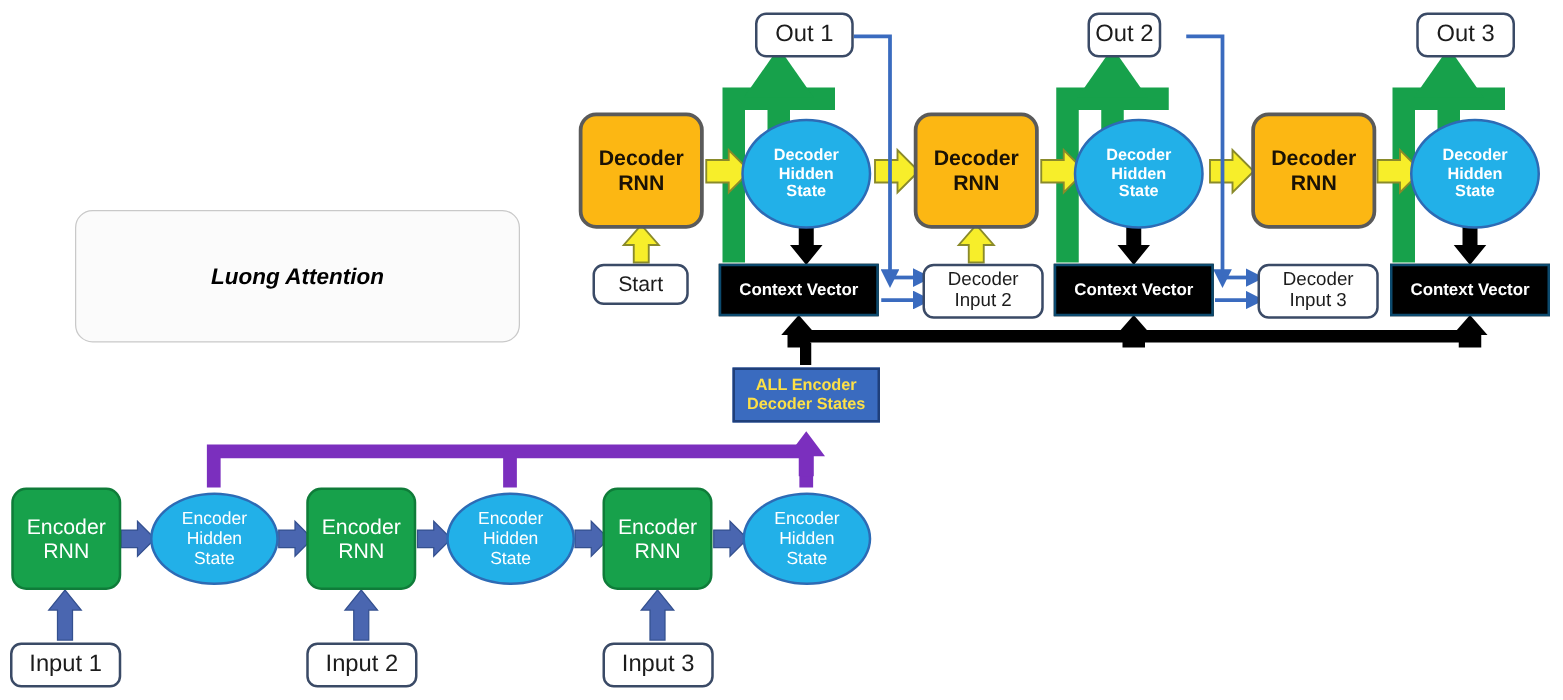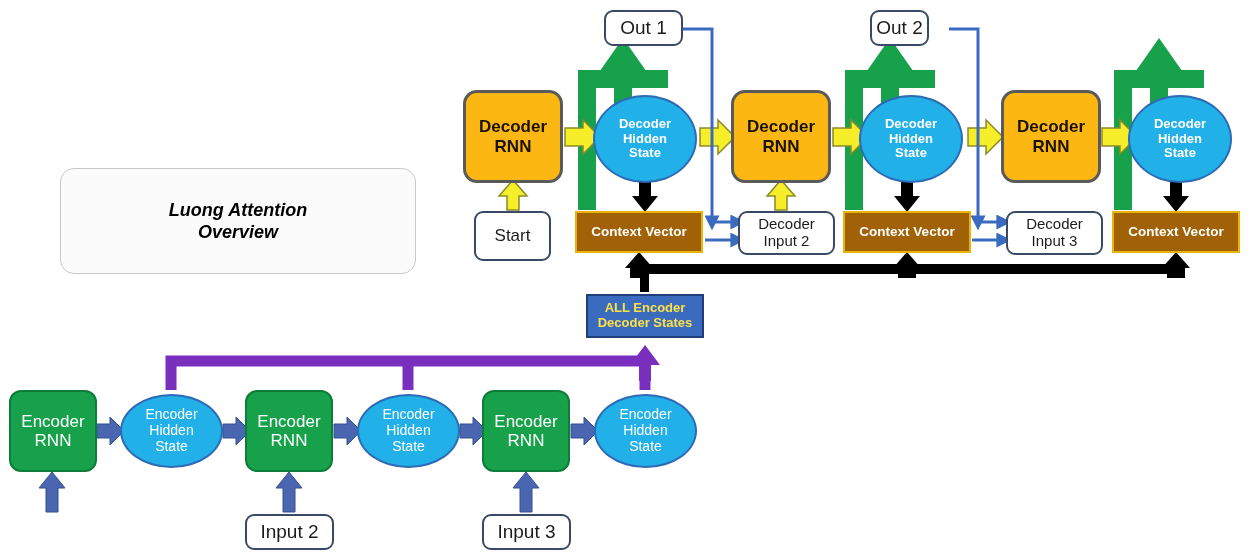--- a/index.html
+++ b/index.html
@@ -15,21 +15,21 @@
   .enc-rnn{background:#17a14b;border:2px solid #0f7c39;border-radius:12px;
            color:#ffffff;font-size:17px;}
   .enc-hid{background:#22b0e8;border:2px solid #2d6bb5;border-radius:50%;
            color:#ffffff;font-size:14px;}
   .io-box{background:#ffffff;border:2px solid #3a4a66;border-radius:9px;
           color:#1c1c1c;font-size:19px;}
   .dec-rnn{background:#fcb713;border:3px solid #5a5a5a;border-radius:14px;
            color:#1a1205;font-size:17px;font-weight:bold;}
   .dec-hid{background:#22b0e8;border:2px solid #2d6bb5;border-radius:50%;
            color:#ffffff;font-size:13px;font-weight:bold;}
-  .ctx{background:#a16207;border:2px solid #eab308;color:#ffffff;
+  .ctx{background:#000000;border:2px solid #0c4a6e;color:#ffffff;
        font-size:13.5px;font-weight:bold;}
   .allenc{background:#3a6bbf;border:2px solid #1f3f7a;color:#fde047;
           font-size:13px;font-weight:bold;}
   .dec-in{background:#ffffff;border:2px solid #3a4a66;border-radius:9px;
           color:#1c1c1c;font-size:15px;}
   .out-box{background:#ffffff;border:2px solid #3a4a66;border-radius:9px;
            color:#1c1c1c;font-size:19px;}
   .title-box{background:#fbfbfb;border:1px solid #c9c9c9;border-radius:14px;
              color:#000000;font-size:18px;font-weight:bold;font-style:italic;
              line-height:1.25;}
@@ -163,21 +163,20 @@
     <g fill="none" stroke="#3a6bbf" stroke-width="3">
       <path d="M705,240 L737,240" marker-end="url(#bluehead)"></path>
     </g>
     <g fill="none" stroke="#3a6bbf" stroke-width="3">
       <path d="M972,240 L1003,240" marker-end="url(#bluehead)"></path>
     </g>
   </svg>
 
   <div class="node title-box" style="left:60px;top:168px;width:356px;height:106px;flex-direction:column;">
     <span>Luong Attention</span>
-    <span>Overview</span>
   </div>
 
   <div class="node enc-rnn" style="left:9px;top:390px;width:88px;height:82px;flex-direction:column;">
     <span>Encoder</span>
     <span>RNN</span>
   </div>
   <div class="node enc-hid" style="left:120px;top:394px;width:103px;height:74px;flex-direction:column;">
     <span>Encoder</span>
     <span>Hidden</span>
     <span>State</span>
@@ -196,40 +195,41 @@
   <div class="node enc-rnn" style="left:482px;top:390px;width:88px;height:82px;flex-direction:column;">
     <span>Encoder</span>
     <span>RNN</span>
   </div>
   <div class="node enc-hid" style="left:594px;top:394px;width:103px;height:74px;flex-direction:column;">
     <span>Encoder</span>
     <span>Hidden</span>
     <span>State</span>
   </div>
 
+  <div class="node io-box" style="left:8px;top:514px;width:89px;height:36px;">Input 1</div>
   <div class="node io-box" style="left:245px;top:514px;width:89px;height:36px;">Input 2</div>
   <div class="node io-box" style="left:482px;top:514px;width:89px;height:36px;">Input 3</div>
 
   <div class="node allenc" style="left:586px;top:294px;width:118px;height:44px;flex-direction:column;">
     <span>ALL Encoder</span>
     <span>Decoder States</span>
   </div>
 
   <div class="node dec-rnn" style="left:463px;top:90px;width:100px;height:93px;flex-direction:column;">
     <span>Decoder</span>
     <span>RNN</span>
   </div>
   <div class="node dec-hid" style="left:593px;top:95px;width:104px;height:88px;flex-direction:column;">
     <span>Decoder</span>
     <span>Hidden</span>
     <span>State</span>
   </div>
   <div class="node ctx" style="left:575px;top:211px;width:128px;height:42px;">Context Vector</div>
   <div class="node out-box" style="left:604px;top:10px;width:79px;height:36px;">Out 1</div>
-  <div class="node io-box" style="left:474px;top:211px;width:77px;height:50px;font-size:17px;">Start</div>
+  <div class="node io-box" style="left:474px;top:211px;width:77px;height:33px;font-size:17px;">Start</div>
 
   <div class="node dec-rnn" style="left:731px;top:90px;width:100px;height:93px;flex-direction:column;">
     <span>Decoder</span>
     <span>RNN</span>
   </div>
   <div class="node dec-hid" style="left:859px;top:95px;width:104px;height:88px;flex-direction:column;">
     <span>Decoder</span>
     <span>Hidden</span>
     <span>State</span>
   </div>
@@ -243,18 +243,19 @@
   <div class="node dec-rnn" style="left:1001px;top:90px;width:100px;height:93px;flex-direction:column;">
     <span>Decoder</span>
     <span>RNN</span>
   </div>
   <div class="node dec-hid" style="left:1128px;top:95px;width:104px;height:88px;flex-direction:column;">
     <span>Decoder</span>
     <span>Hidden</span>
     <span>State</span>
   </div>
   <div class="node ctx" style="left:1112px;top:211px;width:128px;height:42px;">Context Vector</div>
+  <div class="node out-box" style="left:1133px;top:10px;width:79px;height:36px;">Out 3</div>
   <div class="node dec-in" style="left:1006px;top:211px;width:97px;height:44px;flex-direction:column;">
     <span>Decoder</span>
     <span>Input 3</span>
   </div>
 
 </div>
 
 </body></html>

